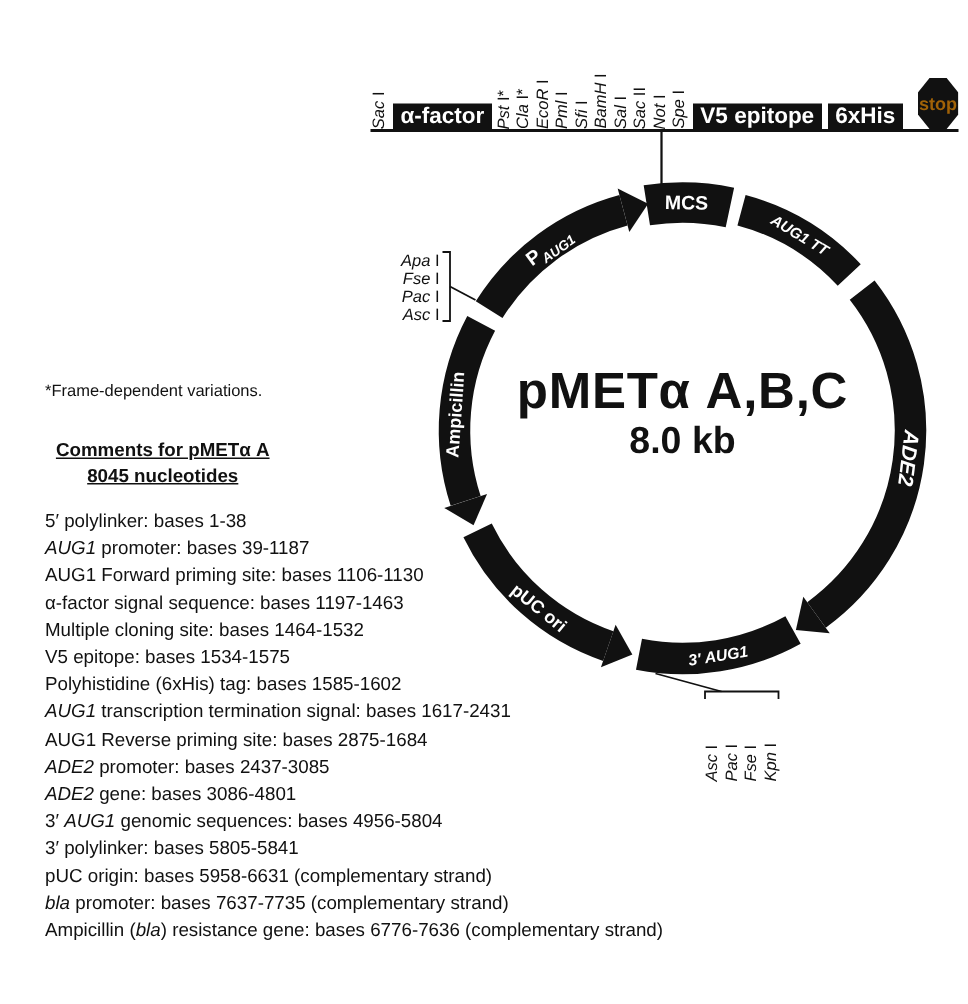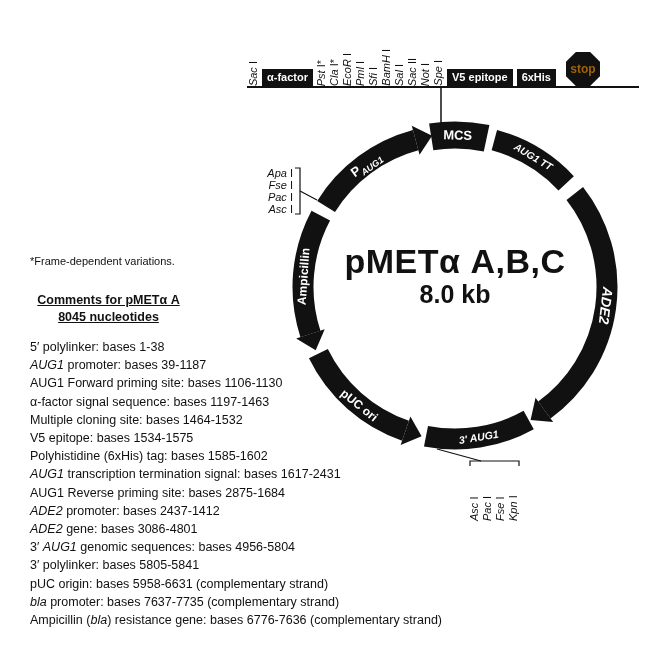--- a/index.html
+++ b/index.html
@@ -6,21 +6,21 @@
   .canvas{position:relative;width:645px;height:669px;background:#fff;overflow:hidden;
           font-family:"Liberation Sans",sans-serif;color:#111;}
   svg{position:absolute;left:0;top:0;font-family:"Liberation Sans",sans-serif;}
 
   
   #top-bar{position:absolute;left:247px;top:24px;width:392px;height:62px;
            display:flex;align-items:flex-end;border-bottom:2px solid #111;}
   .site-label{display:inline-block;writing-mode:vertical-rl;transform:rotate(180deg);
               font-size:11px;line-height:13px;white-space:nowrap;}
   .site-label .nm{font-style:italic;}
-  .bar-box{background:#111;color:#fff;font-weight:bold;font-size:11px;height:17px;
+  .bar-box{background:#111;color:#fff;font-weight:bold;font-size:15px;height:17px;
            line-height:17px;padding:0 5px;margin:0 2px;white-space:nowrap;}
   .stop-octagon{width:34px;height:34px;background:#111;color:#a16207;margin-left:8px;
            display:flex;align-items:center;justify-content:center;font-weight:bold;font-size:12px;
            clip-path:polygon(29% 0,71% 0,100% 29%,100% 71%,71% 100%,29% 100%,0 71%,0 29%);}
 
   
   .center-title{position:absolute;left:455px;top:243px;transform:translateX(-50%);
                 text-align:center;font-weight:bold;white-space:nowrap;}
   #plasmid-title{font-size:34px;letter-spacing:.5px;line-height:36px;}
   #plasmid-size{font-size:25px;line-height:28px;margin-top:1px;}
@@ -107,21 +107,21 @@
   <div id="comments-list">
       <div class="comment-line"><span>5′ polylinker: bases 1-38</span></div>
       <div class="comment-line"><span class="it">AUG1</span><span> promoter: bases 39-1187</span></div>
       <div class="comment-line"><span>AUG1 Forward priming site: bases 1106-1130</span></div>
       <div class="comment-line"><span>α-factor signal sequence: bases 1197-1463</span></div>
       <div class="comment-line"><span>Multiple cloning site: bases 1464-1532</span></div>
       <div class="comment-line"><span>V5 epitope: bases 1534-1575</span></div>
       <div class="comment-line"><span>Polyhistidine (6xHis) tag: bases 1585-1602</span></div>
       <div class="comment-line"><span class="it">AUG1</span><span> transcription termination signal: bases 1617-2431</span></div>
       <div class="comment-line"><span>AUG1 Reverse priming site: bases 2875-1684</span></div>
-      <div class="comment-line"><span class="it">ADE2</span><span> promoter: bases 2437-1412</span></div>
+      <div class="comment-line"><span class="it">ADE2</span><span> promoter: bases 2437-3085</span></div>
       <div class="comment-line"><span class="it">ADE2</span><span> gene: bases 3086-4801</span></div>
       <div class="comment-line"><span>3′ </span><span class="it">AUG1</span><span> genomic sequences: bases 4956-5804</span></div>
       <div class="comment-line"><span>3′ polylinker: bases 5805-5841</span></div>
       <div class="comment-line"><span>pUC origin: bases 5958-6631 (complementary strand)</span></div>
       <div class="comment-line"><span class="it">bla</span><span> promoter: bases 7637-7735 (complementary strand)</span></div>
       <div class="comment-line"><span>Ampicillin (</span><span class="it">bla</span><span>) resistance gene: bases 6776-7636 (complementary strand)</span></div>
     </div>
 
 </div>
 

